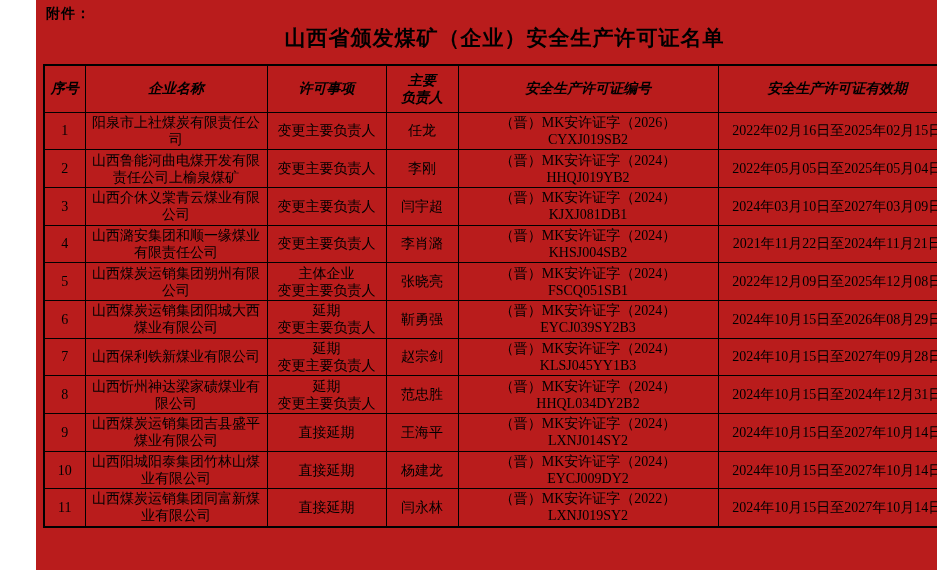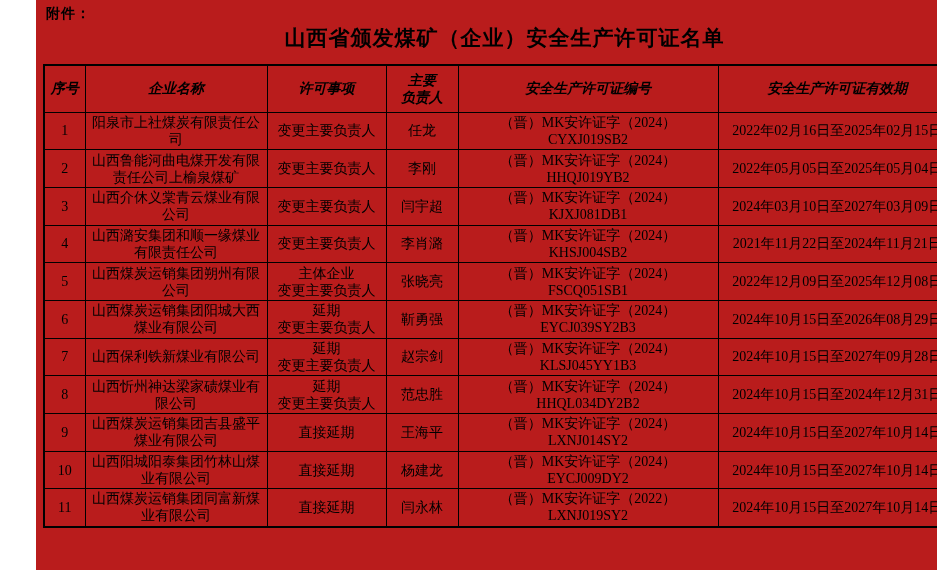--- a/index.html
+++ b/index.html
@@ -94,21 +94,21 @@
         <th>安全生产许可证编号</th>
         <th>安全生产许可证有效期</th>
       </tr>
     </thead>
     <tbody>
       <tr>
         <td class="cell-seq">1</td>
         <td class="cell-company">阳泉市上社煤炭有限责任公司</td>
         <td class="cell-matter">变更主要负责人</td>
         <td class="cell-person">任龙</td>
-        <td class="cell-license-no">（晋）MK安许证字（2024）CYXJ019SB2</td>
+        <td class="cell-license-no">（晋）MK安许证字（2026）CYXJ019SB2</td>
         <td class="cell-validity">2022年02月16日至2025年02月15日</td>
       </tr>
       <tr>
         <td class="cell-seq">2</td>
         <td class="cell-company">山西鲁能河曲电煤开发有限责任公司上榆泉煤矿</td>
         <td class="cell-matter">变更主要负责人</td>
         <td class="cell-person">李刚</td>
         <td class="cell-license-no">（晋）MK安许证字（2024）HHQJ019YB2</td>
         <td class="cell-validity">2022年05月05日至2025年05月04日</td>
       </tr>

